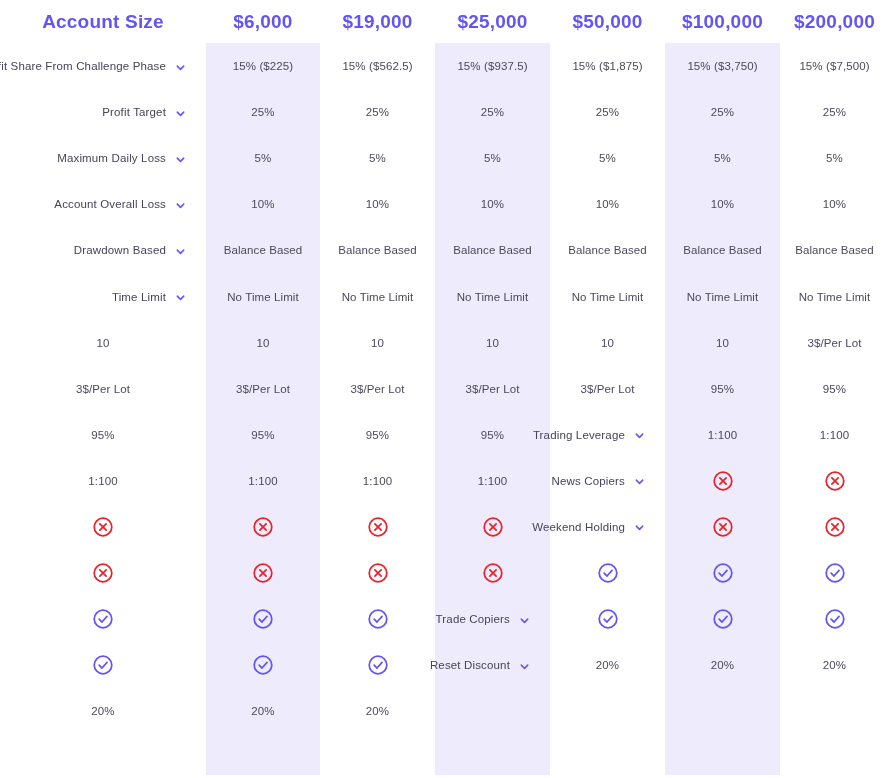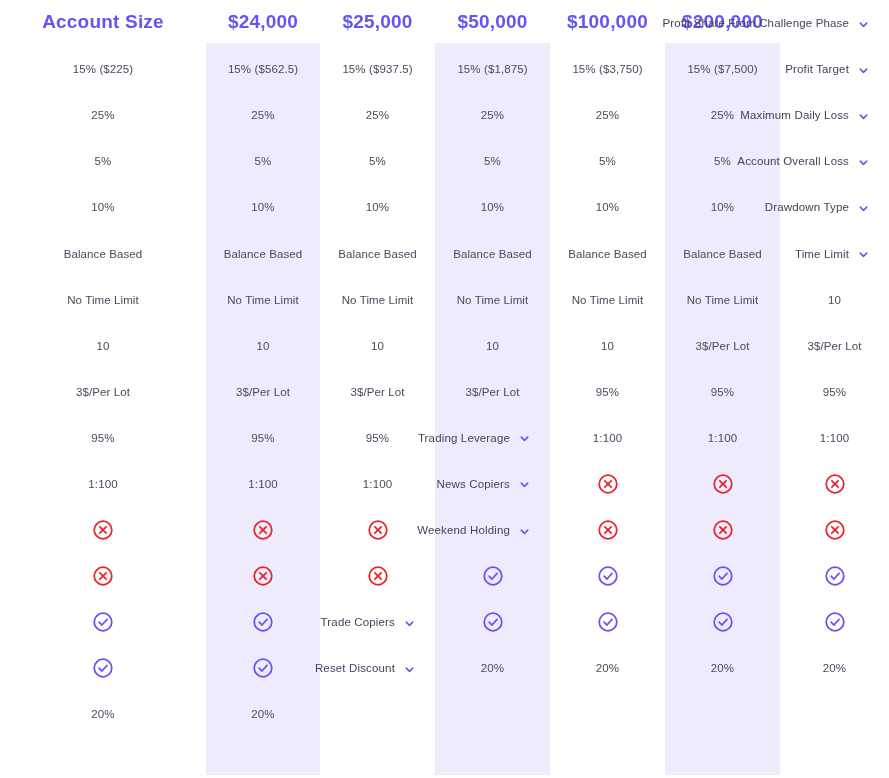--- a/index.html
+++ b/index.html
@@ -105,21 +105,22 @@
 <div id="comparison-table">
 
   <div class="shade-layer">
     <div class="shade-band" style="left:206px;  width:114px;"></div>
     <div class="shade-band" style="left:435px;  width:115px;"></div>
     <div class="shade-band" style="left:665px;  width:115px;"></div>
   </div>
 
   <div class="grid" id="grid">
       <div class="cell head-cell rowlabel-head">Account Size</div>
-      <div class="cell head-cell">$24,000</div>
+      <div class="cell head-cell">$6,000</div>
+      <div class="cell head-cell">$19,000</div>
       <div class="cell head-cell">$25,000</div>
       <div class="cell head-cell">$50,000</div>
       <div class="cell head-cell">$100,000</div>
       <div class="cell head-cell">$200,000</div>
       <div class="cell rowlabel">
         <span class="lbl-text">Profit Share From Challenge Phase</span>
         <span class="chev">
           <svg width="11" height="11" viewBox="0 0 24 24" fill="none" stroke="#6355f5" stroke-width="3.4" stroke-linecap="round" stroke-linejoin="round">
             <polyline points="5,9 12,16 19,9"></polyline>
           </svg>
@@ -167,21 +168,21 @@
           </svg>
         </span>
       </div>
       <div class="cell">10%</div>
       <div class="cell">10%</div>
       <div class="cell">10%</div>
       <div class="cell">10%</div>
       <div class="cell">10%</div>
       <div class="cell">10%</div>
       <div class="cell rowlabel">
-        <span class="lbl-text">Drawdown Type</span>
+        <span class="lbl-text">Drawdown Based</span>
         <span class="chev">
           <svg width="11" height="11" viewBox="0 0 24 24" fill="none" stroke="#6355f5" stroke-width="3.4" stroke-linecap="round" stroke-linejoin="round">
             <polyline points="5,9 12,16 19,9"></polyline>
           </svg>
         </span>
       </div>
       <div class="cell">Balance Based</div>
       <div class="cell">Balance Based</div>
       <div class="cell">Balance Based</div>
       <div class="cell">Balance Based</div>

